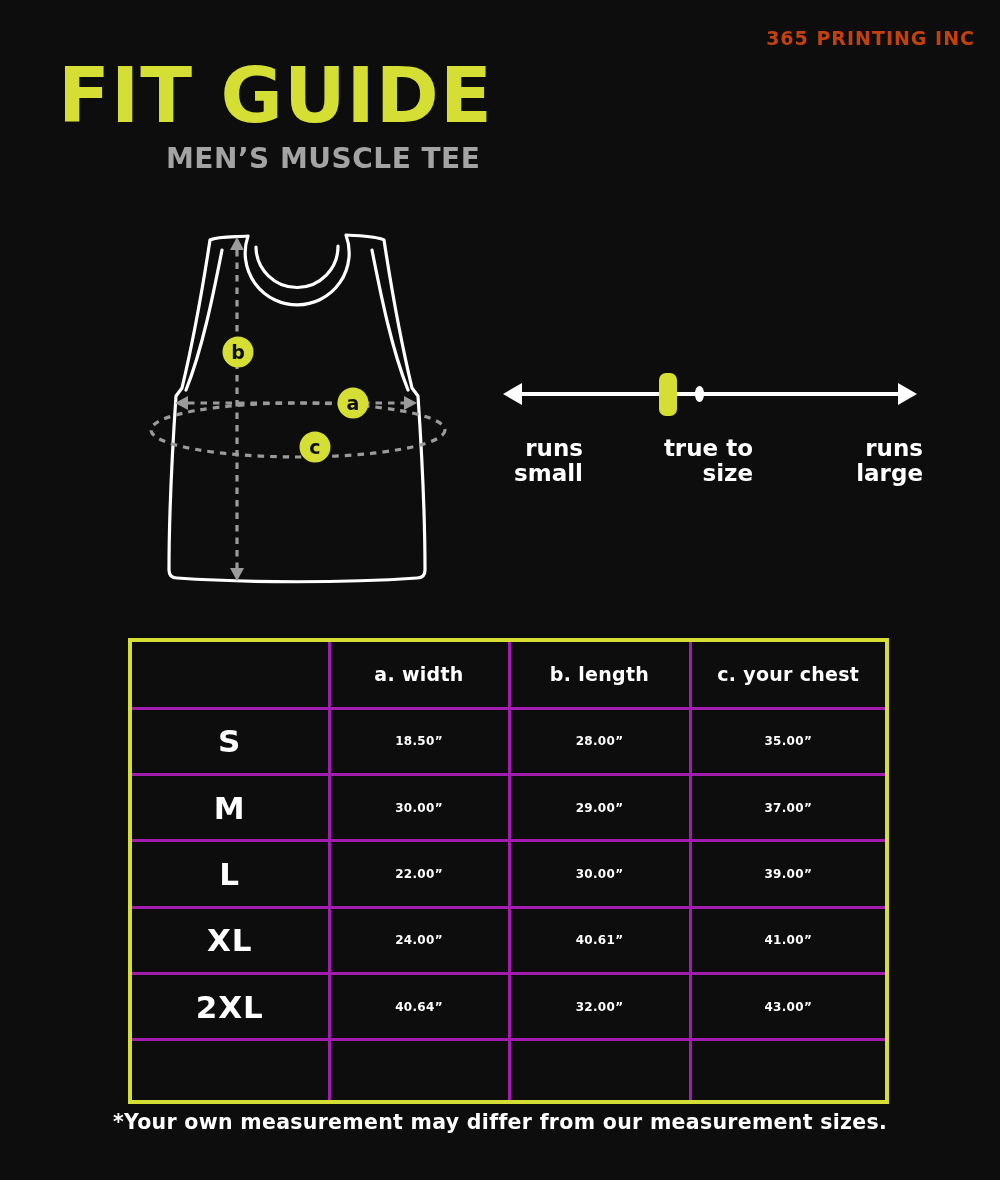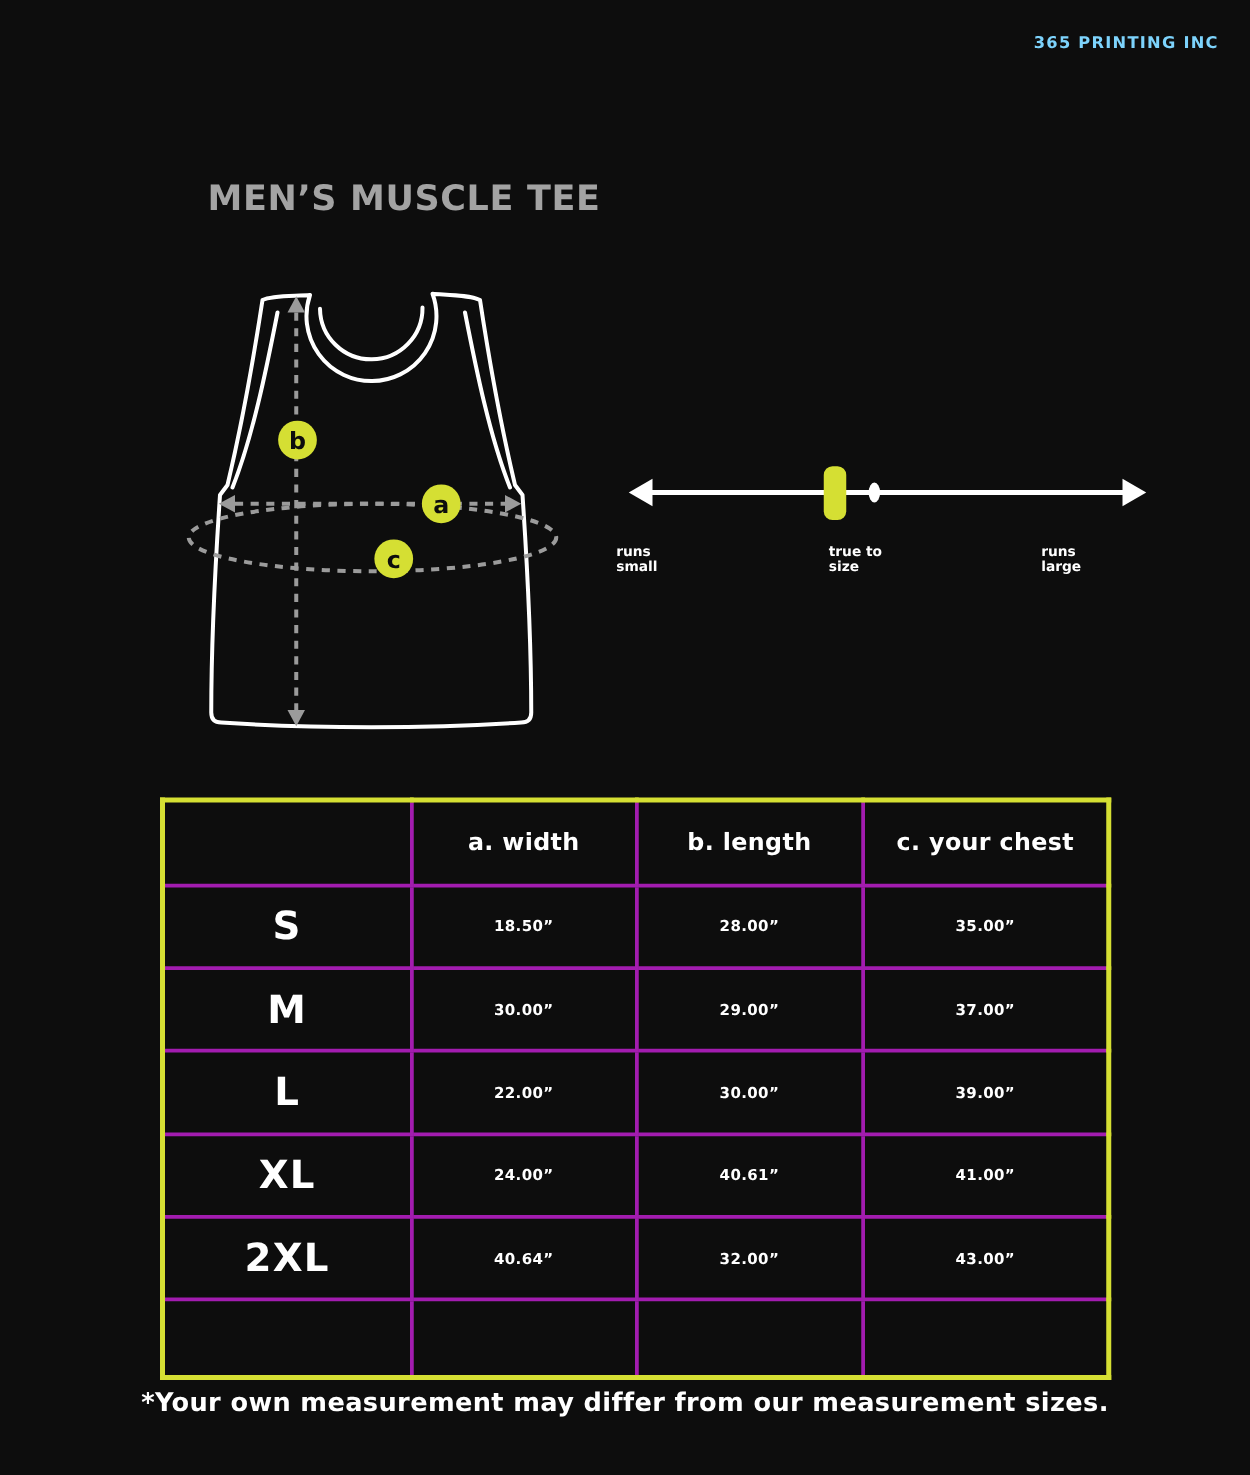--- a/index.html
+++ b/index.html
@@ -1,36 +1,36 @@
 <!DOCTYPE html>
 <html><head>
 <meta charset="utf-8">
 <style>
   html,body{margin:0;padding:0;background:#0d0d0d;}
   .canvas{
     position:relative;width:1000px;height:1180px;background:#0d0d0d;overflow:hidden;
     font-family:"DejaVu Sans","Liberation Sans",sans-serif;color:#ffffff;
   }
   .brand{
-    position:absolute;top:27px;right:25px;font-size:13px;font-weight:bold;
-    letter-spacing:1px;color:#7dd3fc;white-space:nowrap;
+    position:absolute;top:27px;right:25px;font-size:19px;font-weight:bold;
+    letter-spacing:1px;color:#c2410c;white-space:nowrap;
   }
   .title{
     position:absolute;left:58px;top:58px;font-size:76px;line-height:1;
     font-weight:bold;color:#d5df33;letter-spacing:1px;white-space:nowrap;
   }
   .subtitle{
     position:absolute;left:166px;top:142px;font-size:28px;font-weight:bold;
     color:#a3a3a3;letter-spacing:0.5px;white-space:nowrap;
   }
   .tee-svg{position:absolute;left:140px;top:220px;}
   .scale-svg{position:absolute;left:500px;top:368px;}
   .scale-label{
-    position:absolute;top:436px;width:90px;text-align:left;
-    font-size:11px;font-weight:bold;line-height:1.08;color:#ffffff;
+    position:absolute;top:436px;width:90px;text-align:right;
+    font-size:23px;font-weight:bold;line-height:1.08;color:#ffffff;
   }
   .scale-label.left{left:493px;}
   .scale-label.center{left:663px;}
   .scale-label.right{left:833px;}
   table.size-table{
     position:absolute;left:128px;top:638px;width:757px;height:466px;
     border-collapse:collapse;table-layout:fixed;
     border:4px solid #d5df33;
   }
   table.size-table th,table.size-table td{
@@ -47,20 +47,21 @@
     position:absolute;left:0;top:1110px;width:1000px;text-align:center;
     font-size:20.5px;font-weight:bold;letter-spacing:0.3px;color:#ffffff;
   }
 </style>
 </head>
 <body>
 
 <div class="canvas">
 
   <div class="brand">365 PRINTING INC</div>
+  <div class="title">FIT GUIDE</div>
   <div class="subtitle">MEN’S MUSCLE TEE</div>
 
   <svg class="tee-svg" width="320" height="370" viewBox="0 0 320 370">
     <g fill="none" stroke="#ffffff" stroke-width="3.2" stroke-linecap="round" stroke-linejoin="round">
       <path d="M 70,20
            C 63,66 52,126 42,168
            L 36,176
            C 32,235 29,298 29,350
            Q 29,358 37,358
            C 110,363 204,363 277,358

